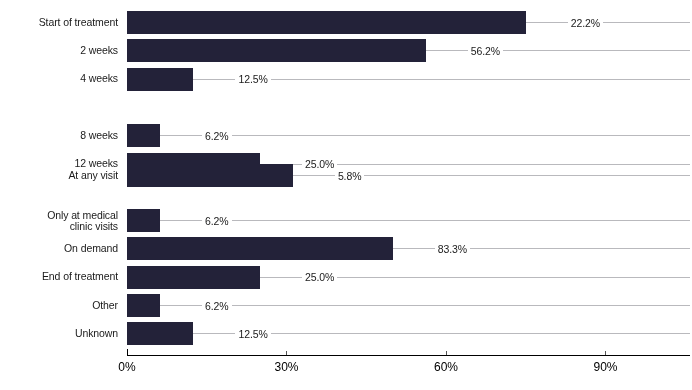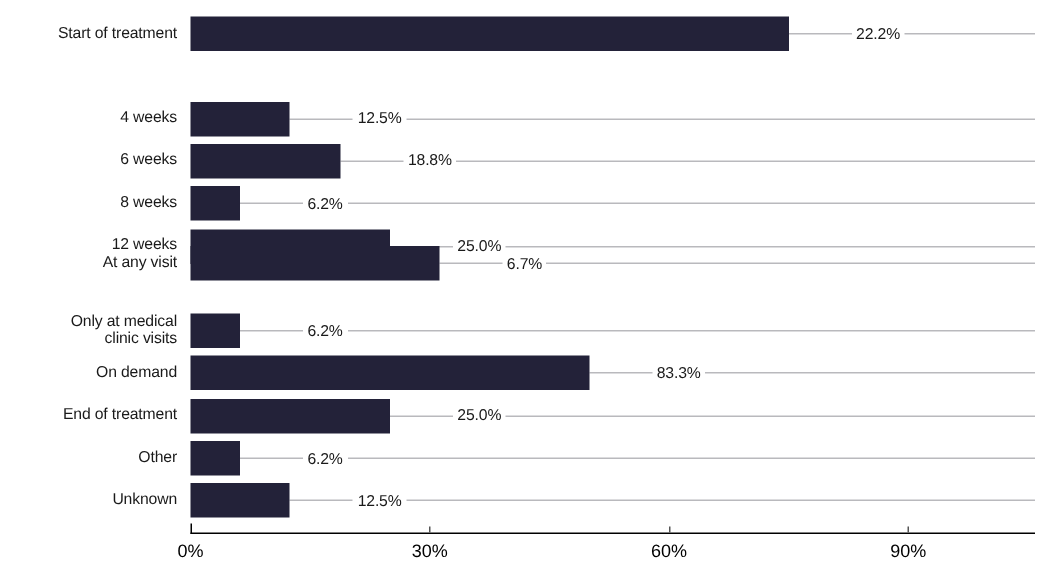--- a/index.html
+++ b/index.html
@@ -125,49 +125,49 @@
 
 <div id="chart-root">
 
   <div class="rows-layer">
       <div class="row" style="top: 11px;">
         <div class="cat-label">Start of treatment</div>
         <div class="leader" style="left: 525.745px; width: 164.255px;"></div>
         <div class="bar" style="width: 398.745px; background: rgb(35, 34, 57);"></div>
         <div class="val-label" style="left: 567.745px;">22.2%</div>
       </div>
+      <div class="row" style="top: 39.3px;">
+        <div class="cat-label">2 weeks</div>
+        <div class="leader" style="left: 425.793px; width: 264.207px;"></div>
+        <div class="bar" style="width: 298.793px; background: rgb(35, 34, 57);"></div>
+        <div class="val-label" style="left: 467.793px;">56.2%</div>
+      </div>
       <div class="row" style="top: 67.6px;">
         <div class="cat-label">4 weeks</div>
         <div class="leader" style="left: 193.457px; width: 496.543px;"></div>
         <div class="bar" style="width: 66.4575px; background: rgb(35, 34, 57);"></div>
         <div class="val-label" style="left: 235.457px;">12.5%</div>
       </div>
-      <div class="row" style="top: 95.9px;">
-        <div class="cat-label">6 weeks</div>
-        <div class="leader" style="left: 226.952px; width: 463.048px;"></div>
-        <div class="bar" style="width: 99.9521px; background: rgb(35, 34, 57);"></div>
-        <div class="val-label" style="left: 268.952px;">18.8%</div>
-      </div>
       <div class="row" style="top: 124.2px;">
         <div class="cat-label">8 weeks</div>
         <div class="leader" style="left: 159.963px; width: 530.037px;"></div>
         <div class="bar" style="width: 32.9629px; background: rgb(35, 34, 57);"></div>
         <div class="val-label" style="left: 201.963px;">6.2%</div>
       </div>
       <div class="row" style="top: 152.5px;">
         <div class="cat-label">12 weeks</div>
         <div class="leader" style="left: 259.915px; width: 430.085px;"></div>
         <div class="bar" style="width: 132.915px; background: rgb(35, 34, 57);"></div>
         <div class="val-label" style="left: 301.915px;">25.0%</div>
       </div>
       <div class="row" style="top: 164px;">
         <div class="cat-label">At any visit</div>
         <div class="leader" style="left: 292.878px; width: 397.122px;"></div>
         <div class="bar" style="width: 165.878px; background: rgb(35, 34, 57);"></div>
-        <div class="val-label" style="left: 334.878px;">6.7%</div>
+        <div class="val-label" style="left: 334.878px;">5.8%</div>
       </div>
       <div class="row" style="top: 209.1px;">
         <div class="cat-label">Only at medical
 clinic visits</div>
         <div class="leader" style="left: 159.963px; width: 530.037px;"></div>
         <div class="bar" style="width: 32.9629px; background: rgb(35, 34, 57);"></div>
         <div class="val-label" style="left: 201.963px;">6.2%</div>
       </div>
       <div class="row" style="top: 237.4px;">
         <div class="cat-label">On demand</div>

